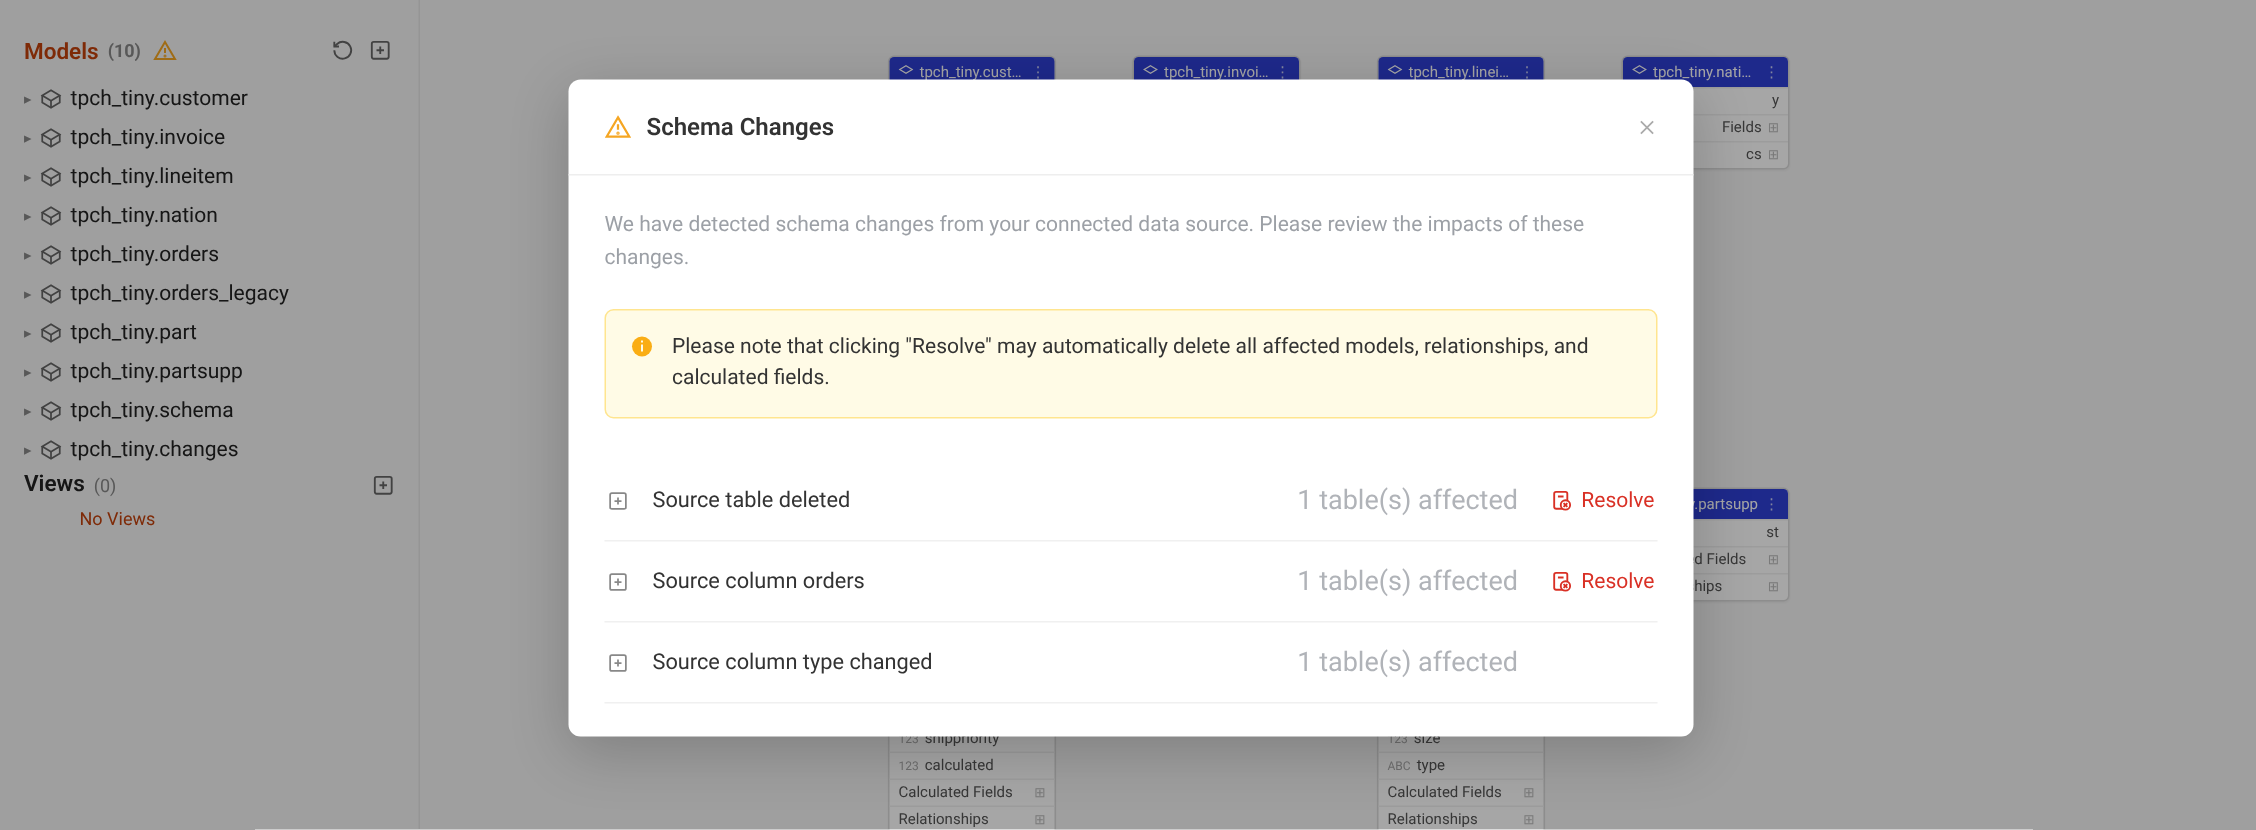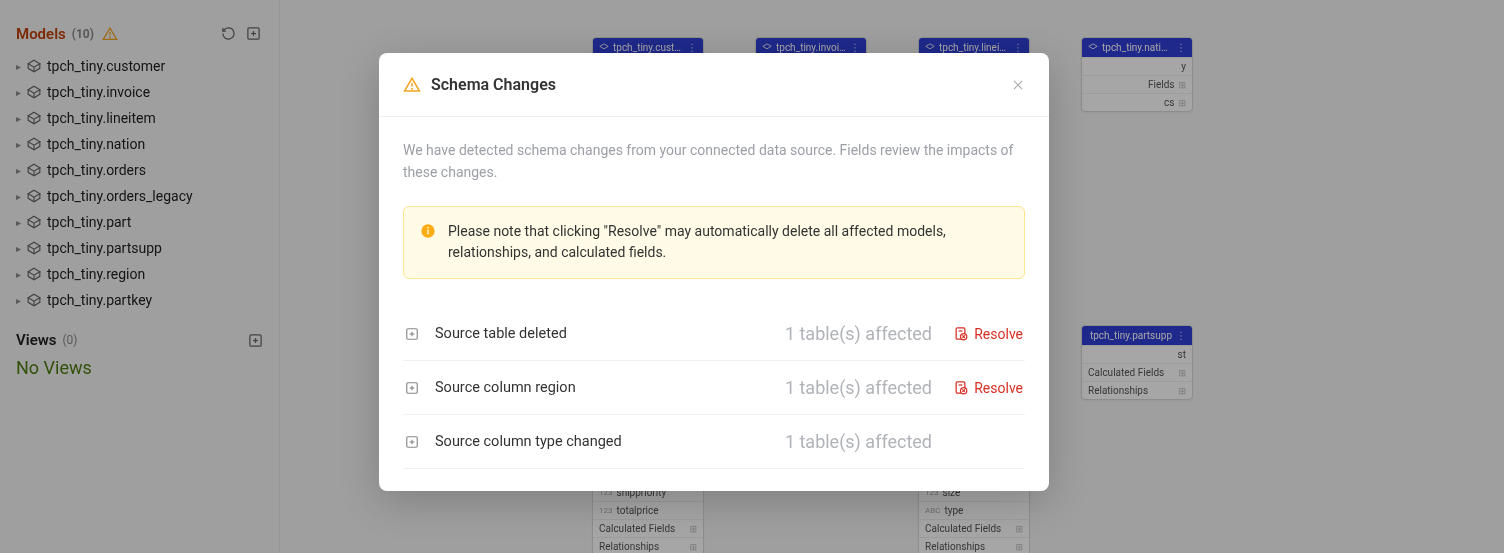--- a/index.html
+++ b/index.html
@@ -14,41 +14,41 @@
     .sidebar-section-header { display: flex; align-items: center; gap: 6px; padding: 0 4px 6px; }
     .sidebar-title { font-size: 15px; font-weight: 600; color: #c2410c; }
     .sidebar-count { font-size: 12px; color: #888; font-weight: bold; }
     .sidebar-warning { color: #f5a623; display: inline-flex; margin-left: 2px; }
     .sidebar-section-header .icon-btn { color: #666; cursor: pointer; padding: 2px; }
     .icon-refresh-btn { margin-left: auto; }
     .model-list { list-style: none; margin-top: 4px; }
     .model-item { display: flex; align-items: center; gap: 6px; padding: 5px 4px; font-size: 14px; color: #222; cursor: pointer; }
     .model-item .caret { color: #888; font-size: 10px; }
     .model-item .cube { color: #666; display: inline-flex; }
-    .views-header { display: flex; align-items: center; gap: 6px; padding: 0 4px; margin-top: 18px; }
+    .views-header { display: flex; align-items: flex-end; gap: 6px; padding: 0 4px; }
     .views-title { font-size: 15px; font-weight: 600; color: #222; }
     .views-count { font-size: 12px; color: #888; }
     .views-plus { margin-left: auto; color: #666; cursor: pointer; }
-    .no-views { padding: 8px 4px; font-size: 18px; color: #4d7c0f; }
+    .no-views { padding: 8px 4px; font-size: 12px; color: #c2410c; margin-left: 37px; }
     .canvas { flex: 1; position: relative; background: transparent; }
     
     .card { position: absolute; width: 110px; background: #fff; border: 1px solid #d9d9d9; border-radius: 4px; font-size: 10px; box-shadow: 0 1px 2px rgba(0,0,0,0.05);}
     .card-header { background: #2f3fd6; color: #fff; padding: 4px 6px; display: flex; align-items: center; gap: 4px; border-radius: 3px 3px 0 0; }
     .card-header .title { flex: 1; white-space: nowrap; overflow: hidden; text-overflow: ellipsis; font-size: 10px; }
     .card-header .menu { color: #c9cff5; font-size: 10px; }
     .card-row { display: flex; align-items: center; padding: 3px 6px; gap: 4px; color: #666; border-top: 1px solid #f0f0f0;}
     .card-row .type { color: #aaa; font-size: 8px; }
     .card-row .name { flex: 1; font-size: 10px; color: #555; }
     .card-row .plus-icon { color: #bbb; font-size: 9px; }
     
     .overlay { position: absolute; inset: 0; background: rgba(0,0,0,0.35); }
     .modal {
       position: absolute;
       left: 379px; top: 53px;
-      width: 670px;
+      width: 750px;
       background: #fff;
       border-radius: 8px;
       box-shadow: 0 10px 40px rgba(0,0,0,0.2);
     }
     .modal-header { display: flex; align-items: center; padding: 22px 24px; gap: 10px; border-bottom: 1px solid #eee;}
     .modal-warning-icon { color: #f5a623; display: inline-flex; }
     .modal-title { font-size: 16px; font-weight: 600; color: #333; flex: 1; }
     .modal-close { color: #aaa; cursor: pointer; font-size: 14px; }
     .modal-body { padding: 22px 24px; }
     .modal-desc { color: #9ca0a6; font-size: 14px; line-height: 1.6; margin-bottom: 22px; }
@@ -185,32 +185,32 @@
         </li>
         <li class="model-item">
     <span class="caret">▸</span>
     <span class="cube">
       <svg width="14" height="14" viewBox="0 0 24 24" fill="none" stroke="currentColor" stroke-width="2">
               <polygon points="12 2 22 8 12 14 2 8 12 2"></polygon>
               <polyline points="2 8 2 16 12 22 22 16 22 8"></polyline>
               <line x1="12" y1="14" x2="12" y2="22"></line>
             </svg>
     </span>
-    <span>tpch_tiny.region</span>
-        </li>
-        <li class="model-item">
-    <span class="caret">▸</span>
-    <span class="cube">
-      <svg width="14" height="14" viewBox="0 0 24 24" fill="none" stroke="currentColor" stroke-width="2">
-              <polygon points="12 2 22 8 12 14 2 8 12 2"></polygon>
-              <polyline points="2 8 2 16 12 22 22 16 22 8"></polyline>
-              <line x1="12" y1="14" x2="12" y2="22"></line>
-            </svg>
-    </span>
-    <span>tpch_tiny.partkey</span>
+    <span>tpch_tiny.schema</span>
+        </li>
+        <li class="model-item">
+    <span class="caret">▸</span>
+    <span class="cube">
+      <svg width="14" height="14" viewBox="0 0 24 24" fill="none" stroke="currentColor" stroke-width="2">
+              <polygon points="12 2 22 8 12 14 2 8 12 2"></polygon>
+              <polyline points="2 8 2 16 12 22 22 16 22 8"></polyline>
+              <line x1="12" y1="14" x2="12" y2="22"></line>
+            </svg>
+    </span>
+    <span>tpch_tiny.changes</span>
         </li>
       </ul>
 
     <div class="views-header">
       <span class="views-title">Views</span>
       <span class="views-count">(0)</span>
       <span class="views-plus">
         <svg width="15" height="15" viewBox="0 0 24 24" fill="none" stroke="currentColor" stroke-width="2">
             <rect x="3" y="3" width="18" height="18" rx="2"></rect>
             <line x1="12" y1="8" x2="12" y2="16"></line>
@@ -297,21 +297,21 @@
       <div class="card-row">
           <span class="type">ABC</span>
           <span class="name">orderstatus</span>
         </div>
       <div class="card-row">
           <span class="type">123</span>
           <span class="name">shippriority</span>
         </div>
       <div class="card-row">
           <span class="type">123</span>
-          <span class="name">totalprice</span>
+          <span class="name">calculated</span>
         </div>
       <div class="card-row">
           <span class="name">Calculated Fields</span>
           <span class="plus-icon">⊞</span>
         </div>
       <div class="card-row">
           <span class="name">Relationships</span>
           <span class="plus-icon">⊞</span>
         </div>
     </div>
@@ -356,21 +356,21 @@
       </span>
       <span class="modal-title">Schema Changes</span>
       <span class="modal-close">
         <svg width="14" height="14" viewBox="0 0 24 24" fill="none" stroke="currentColor" stroke-width="2">
             <line x1="5" y1="5" x2="19" y2="19"></line>
             <line x1="19" y1="5" x2="5" y2="19"></line>
           </svg>
       </span>
     </div>
     <div class="modal-body">
-      <p class="modal-desc">We have detected schema changes from your connected data source. Fields review the impacts of these changes.</p>
+      <p class="modal-desc">We have detected schema changes from your connected data source. Please review the impacts of these changes.</p>
       <div class="alert-box">
         <span class="alert-icon">
           <svg width="16" height="16" viewBox="0 0 24 24" fill="currentColor">
               <circle cx="12" cy="12" r="10"></circle>
               <rect x="11" y="10" width="2" height="7" fill="#fffbe6"></rect>
               <rect x="11" y="6" width="2" height="2" fill="#fffbe6"></rect>
             </svg>
         </span>
         <span>Please note that clicking "Resolve" may automatically delete all affected models, relationships, and calculated fields.</span>
       </div>
@@ -400,21 +400,21 @@
        </span>
           </li>
           <li class="change-item">
     <span class="expand-icon">
       <svg width="14" height="14" viewBox="0 0 24 24" fill="none" stroke="currentColor" stroke-width="2">
                 <rect x="3" y="3" width="18" height="18" rx="2"></rect>
                 <line x1="12" y1="8" x2="12" y2="16"></line>
                 <line x1="8" y1="12" x2="16" y2="12"></line>
               </svg>
     </span>
-    <span class="change-label">Source column region</span>
+    <span class="change-label">Source column orders</span>
     <span class="change-middle"></span>
     <span class="change-affected">1 table(s) affected</span>
     <span class="resolve-action">
          <span class="resolve-icon">
            <svg width="15" height="15" viewBox="0 0 24 24" fill="none" stroke="currentColor" stroke-width="2">
                   <rect x="5" y="3" width="14" height="18" rx="2"></rect>
                   <line x1="9" y1="8" x2="15" y2="8"></line>
                   <circle cx="17" cy="17" r="5" fill="#fff"></circle>
                   <line x1="15" y1="15" x2="19" y2="19"></line>
                   <line x1="19" y1="15" x2="15" y2="19"></line>

